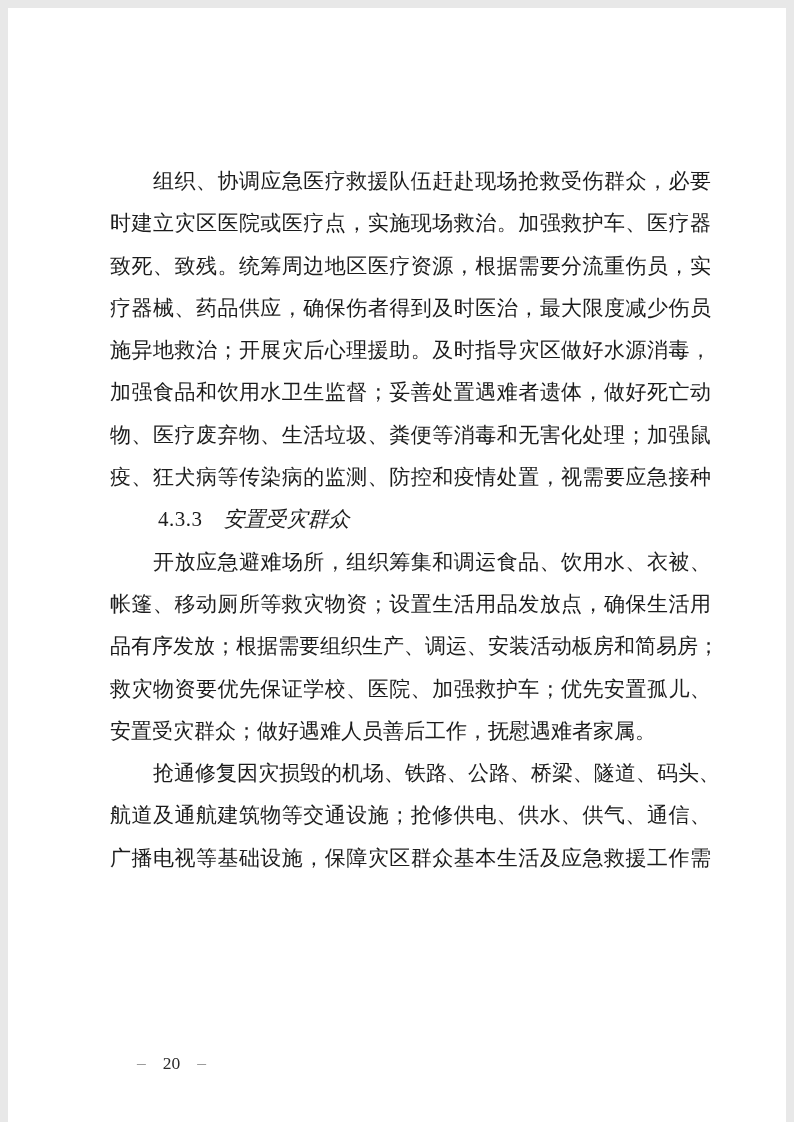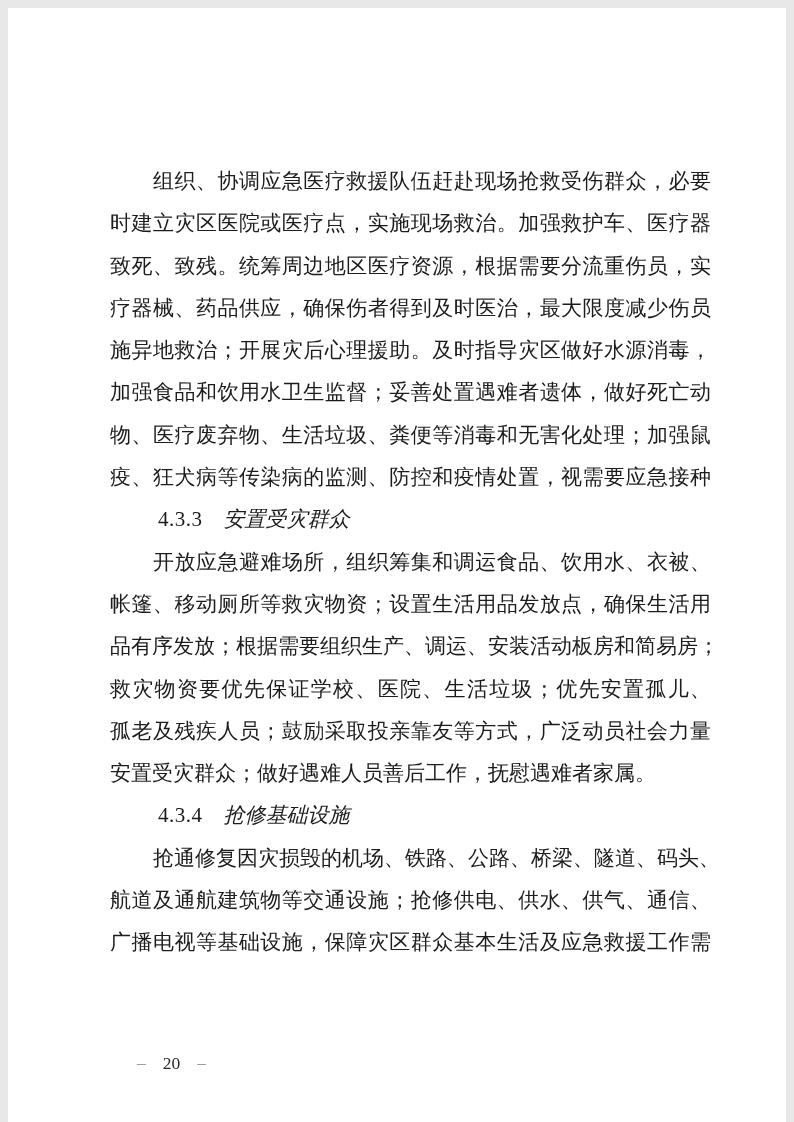--- a/index.html
+++ b/index.html
@@ -61,24 +61,22 @@
       <div class="line">致死、致残。统筹周边地区医疗资源，根据需要分流重伤员，实</div>
       <div class="line">疗器械、药品供应，确保伤者得到及时医治，最大限度减少伤员</div>
       <div class="line">施异地救治；开展灾后心理援助。及时指导灾区做好水源消毒，</div>
       <div class="line">加强食品和饮用水卫生监督；妥善处置遇难者遗体，做好死亡动</div>
       <div class="line">物、医疗废弃物、生活垃圾、粪便等消毒和无害化处理；加强鼠</div>
       <div class="line">疫、狂犬病等传染病的监测、防控和疫情处置，视需要应急接种</div>
       <div class="heading"><span class="h-num">4.3.3</span><span class="h-title">安置受灾群众</span></div>
       <div class="line first">开放应急避难场所，组织筹集和调运食品、饮用水、衣被、</div>
       <div class="line">帐篷、移动厕所等救灾物资；设置生活用品发放点，确保生活用</div>
       <div class="line">品有序发放；根据需要组织生产、调运、安装活动板房和简易房；</div>
-      <div class="line">救灾物资要优先保证学校、医院、生活垃圾；优先安置孤儿、</div>
-      <div class="line">孤老及残疾人员；鼓励采取投亲靠友等方式，广泛动员社会力量</div>
+      <div class="line">救灾物资要优先保证学校、医院、加强救护车；优先安置孤儿、</div>
       <div class="line short">安置受灾群众；做好遇难人员善后工作，抚慰遇难者家属。</div>
-      <div class="heading"><span class="h-num">4.3.4</span><span class="h-title">抢修基础设施</span></div>
       <div class="line first">抢通修复因灾损毁的机场、铁路、公路、桥梁、隧道、码头、</div>
       <div class="line">航道及通航建筑物等交通设施；抢修供电、供水、供气、通信、</div>
       <div class="line">广播电视等基础设施，保障灾区群众基本生活及应急救援工作需</div>
     </div>
 
   <div class="page-num">
     <span class="dash">–</span>
     <span class="num">20</span>
     <span class="dash">–</span>
   </div>

